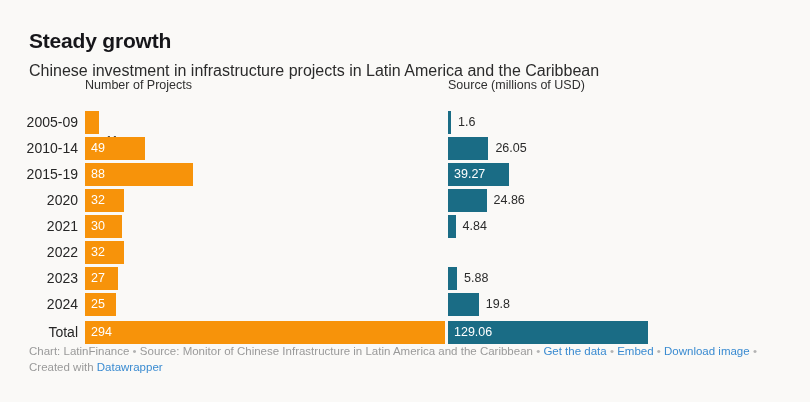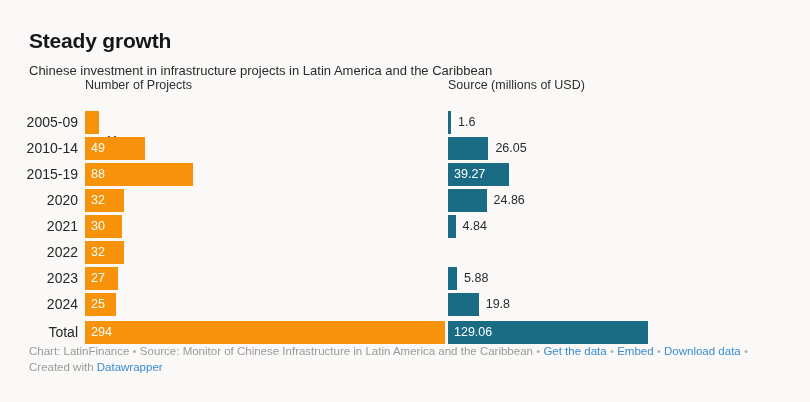--- a/index.html
+++ b/index.html
@@ -29,21 +29,21 @@
     font-size: 21px;
     font-weight: bold;
     letter-spacing: -0.2px;
     color: #16161a;
     line-height: 26px;
   }
   .subtitle {
     position: absolute;
     left: 29px;
     top: 62px;
-    font-size: 13px;
+    font-size: 16px;
     font-weight: normal;
     color: #2b2b2b;
     line-height: 18px;
   }
   .col-head {
     position: absolute;
     top: 77px;
     font-size: 12.5px;
     color: #2f2f2f;
     line-height: 16px;
@@ -234,19 +234,19 @@
 
   <div class="footer">
     <span>Chart: LatinFinance</span>
     <span class="sep">•</span>
     <span>Source: Monitor of Chinese Infrastructure in Latin America and the Caribbean</span>
     <span class="sep">•</span>
     <a href="#">Get the data</a>
     <span class="sep">•</span>
     <a href="#">Embed</a>
     <span class="sep">•</span>
-    <a href="#">Download data</a>
+    <a href="#">Download image</a>
     <span class="sep">•</span>
     <span>Created with</span>
     <a href="#">Datawrapper</a>
   </div>
 
 </div>
 
 </body></html>

